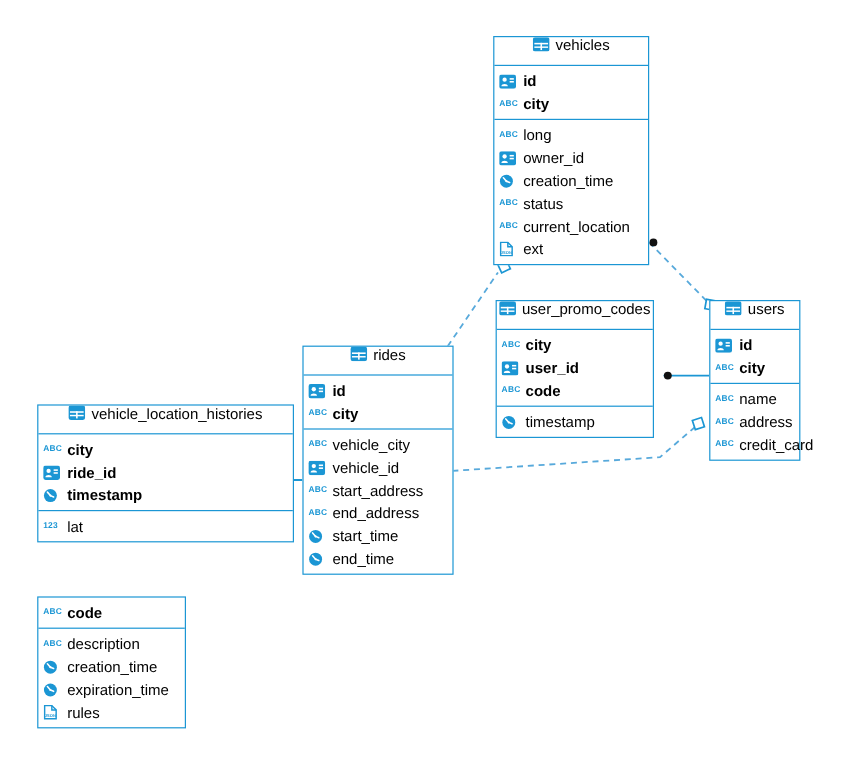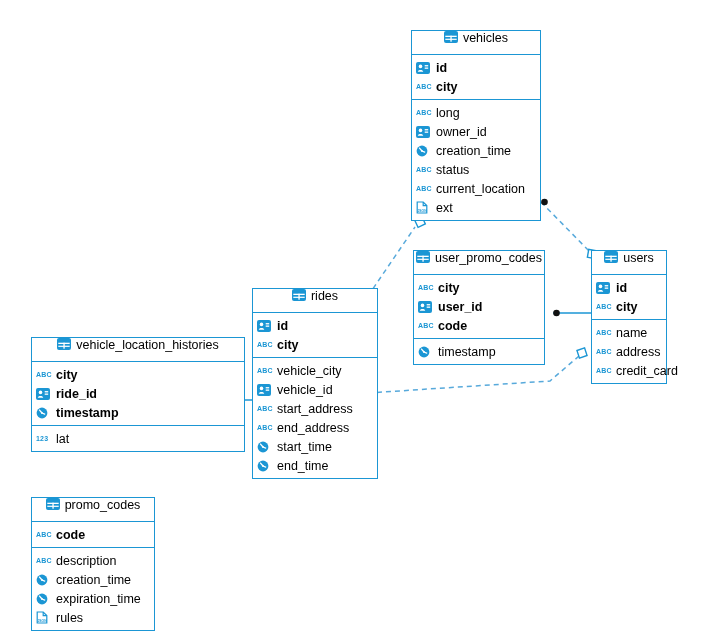--- a/index.html
+++ b/index.html
@@ -361,31 +361,20 @@
       <div class="sec cols">
         <div class="row ">
           <span class="islot">
             <span class="glyph-icon">123</span>
           </span>
           <span class="cname">lat</span>
         </div>
       </div>
     </div>
     <div class="tbl" style="left: 31px; top: 497px; width: 124px;">
-      <div class="hdr">
-        <span class="islot" style="width:auto">
-          <svg width="14" height="12" viewBox="0 0 14 12">
-            <rect width="14" height="12" rx="2" fill="#1b96d4"></rect>
-            <rect x="1.3" y="4.7" width="11.4" height="1.3" fill="#fff"></rect>
-            <rect x="1.3" y="7.7" width="11.4" height="1.2" fill="#fff"></rect>
-            <rect x="6.4" y="4.7" width="1.3" height="6" fill="#fff"></rect>
-          </svg>
-        </span>
-        <span class="tname">promo_codes</span>
-      </div>
       <div class="sec keys">
         <div class="row key">
           <span class="islot">
             <span class="glyph-icon">ABC</span>
           </span>
           <span class="cname">code</span>
         </div>
       </div>
       <div class="sec cols">
         <div class="row ">

